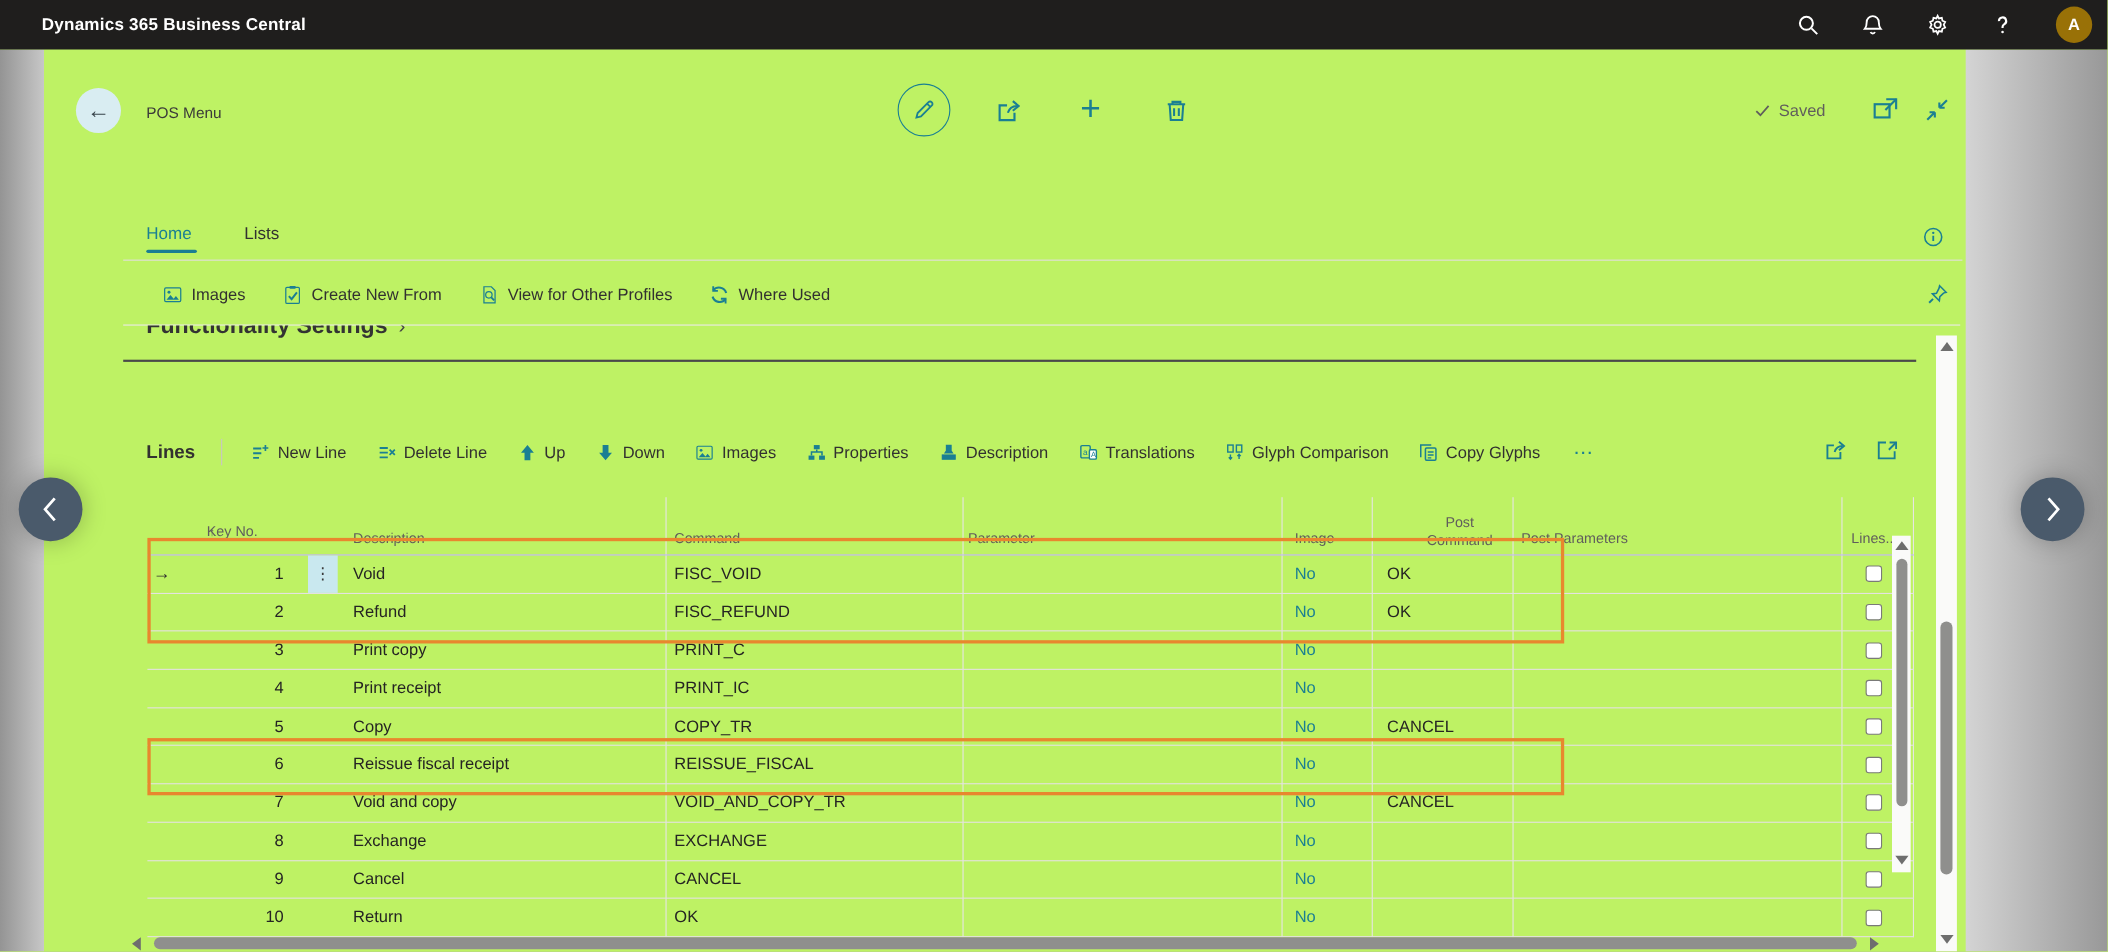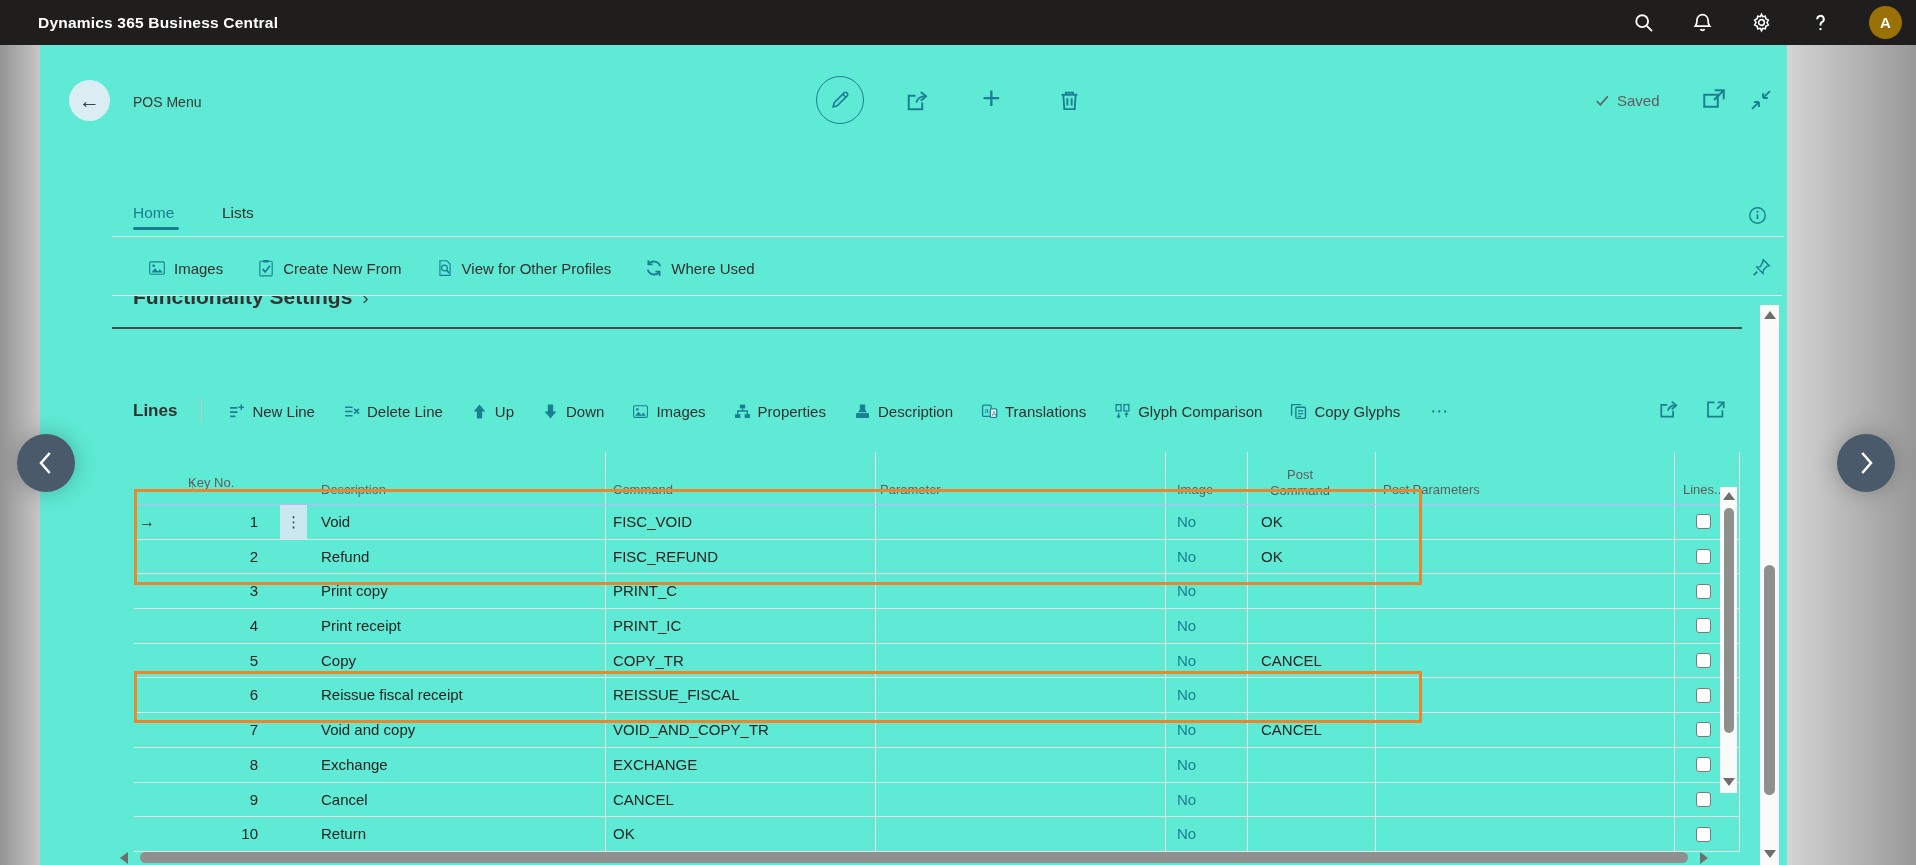--- a/index.html
+++ b/index.html
@@ -6,21 +6,21 @@
     --accent:#1a7f93;
     --orange:#e8872e;
     --topbar:#1f1e1d;
     --avatar:#997107;
     --navc:#4a5a6b;
     --curcell:#c9e8ef;
   }
   *{box-sizing:border-box;}
   html,body{margin:0;padding:0;}
   body{background:#b0b0b0;font-family:"Liberation Sans",sans-serif;color:#252423;}
-  #app{position:relative;width:1916px;height:865px;overflow:hidden;background:#5eead4;}
+  #app{position:relative;width:1916px;height:865px;overflow:hidden;background:#bef264;}
 
   
   .strip-left{position:absolute;left:0;top:45px;bottom:0;width:40px;background:linear-gradient(to right,#949494,#c7c7c7);}
   .strip-right{position:absolute;right:0;top:45px;bottom:0;width:129px;background:linear-gradient(to left,#989898,#d4d4d4);}
 
   
   .topbar{position:absolute;left:0;top:0;width:100%;height:45px;background:var(--topbar);z-index:30;display:flex;align-items:center;}
   .tb-title{color:#fff;font-size:15.5px;font-weight:700;margin-left:38px;letter-spacing:.2px;}
   .tb-right{position:absolute;right:14px;top:0;height:45px;display:flex;align-items:center;gap:38px;}
   .tb-ic{width:21px;height:21px;color:#fff;display:inline-block;}
@@ -88,21 +88,21 @@
   
   .grid{position:absolute;left:134px;top:452px;width:1606px;height:400px;font-size:15px;}
   .vline{position:absolute;top:0;bottom:0;width:1px;background:#e7e5e3;z-index:0;}
   .ghead{position:absolute;left:0;top:0;width:100%;height:53px;border-bottom:1px solid #c4b5fd;color:#605e5c;font-size:13px;text-align:center;}
   .ghead span{position:absolute;bottom:7px;white-space:nowrap;}
   .h-key{left:54px;}
   .h-desc{left:187px;}
   .h-cmd{left:479px;}
   .h-param{left:746px;}
   .h-img{left:1043px;}
-  .h-postcmd{left:1127px;width:78px;bottom:5px !important;line-height:16px;white-space:normal !important;}
+  .h-postcmd{left:1154px;width:78px;bottom:5px !important;line-height:16px;white-space:normal !important;}
   .h-postparam{left:1249px;}
   .h-disa{left:1549px;}
   .sort{font-size:11px;margin-left:2px;}
 
   .rows{position:absolute;left:0;top:53px;width:100%;}
   .trow{position:relative;height:34.7px;border-bottom:1px solid #e4e2e0;}
   .trow span{position:absolute;line-height:34px;white-space:nowrap;z-index:1;}
   .cur-arrow{left:5px;display:none;color:#323130;font-size:16px;}
   .trow.current .cur-arrow{display:block;}
   .c-key{left:0;width:124px;text-align:right;}

